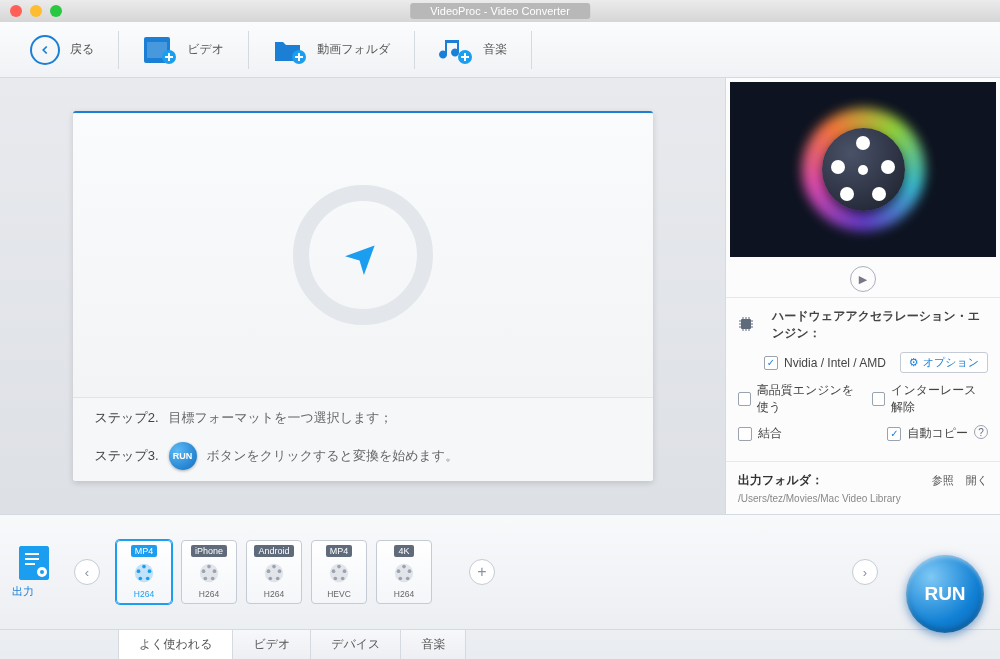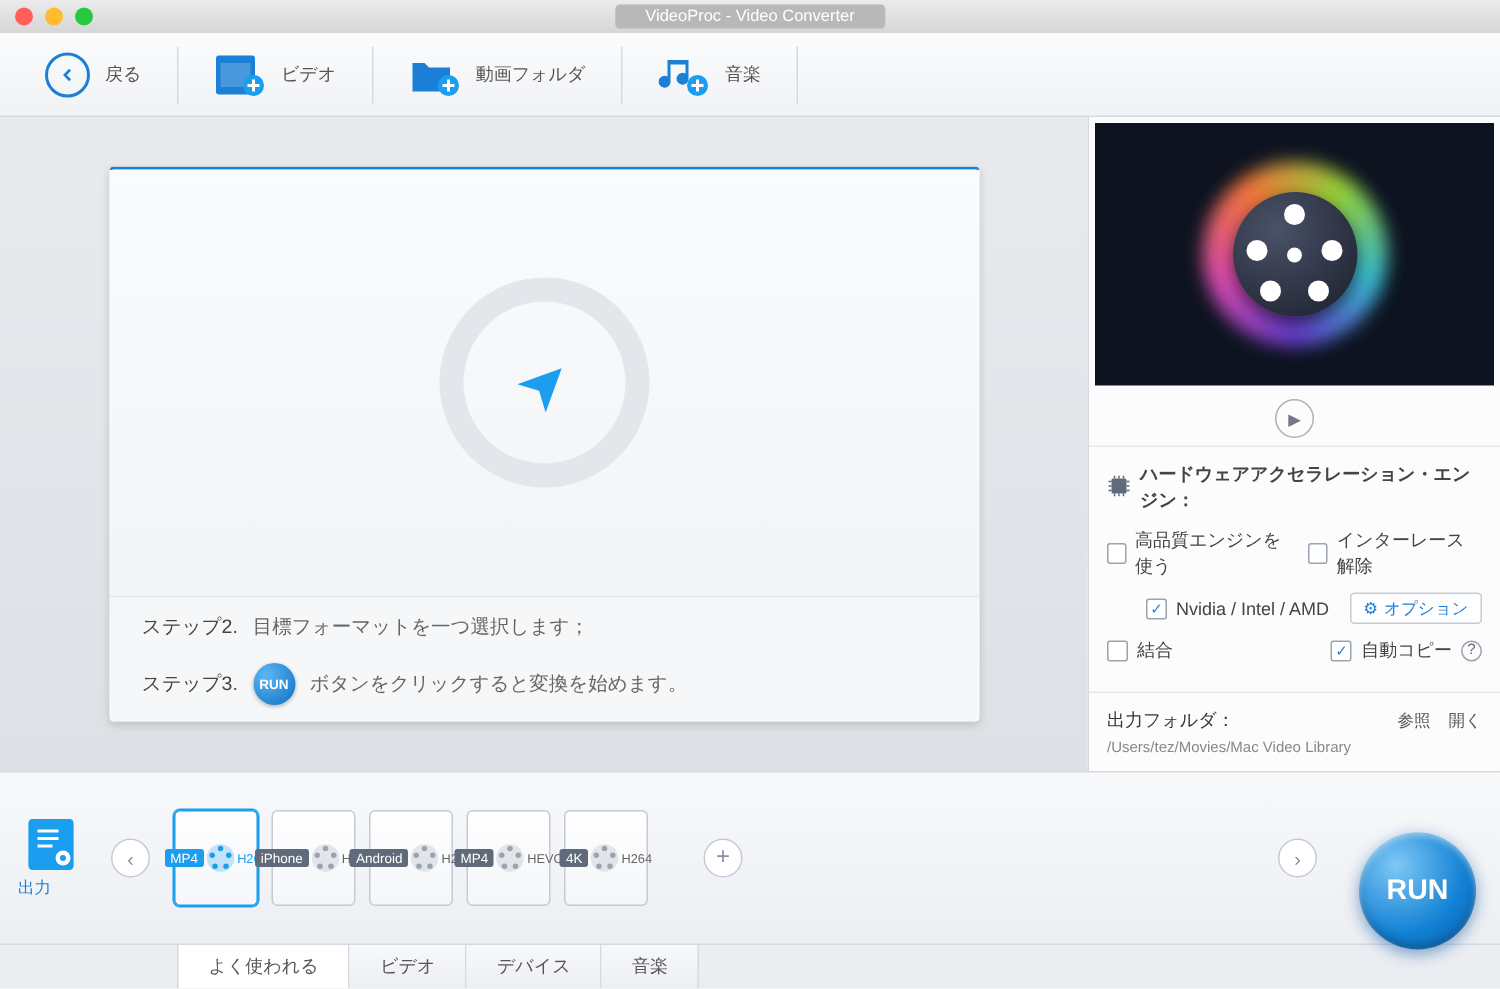--- a/index.html
+++ b/index.html
@@ -27,38 +27,38 @@
 .mini-run{width:28px;height:28px;background:radial-gradient(circle at 30% 30%,#5bb8f5,#0f6ec2);border-radius:50%;color:#fff;font-size:9px;font-weight:bold;display:flex;align-items:center;justify-content:center;box-shadow:0 1px 3px rgba(0,0,0,0.3)}
 .right-pane{width:275px;background:#fcfcfd;border-left:1px solid #d5dae0;display:flex;flex-direction:column}
 .preview{height:192px;background:#0d1320;margin:4px;display:flex;align-items:center;justify-content:center}
 .reel{position:relative;width:95px;height:95px}
 .reel-glow{position:absolute;inset:-14px;background:conic-gradient(from 180deg,#6b3fd8,#e94fb8,#ff7b3a,#9bdc3a,#3ac5dc,#6b3fd8);border-radius:50%;filter:blur(6px);opacity:.95}
 .reel-body{position:absolute;inset:6px;background:radial-gradient(circle at 35% 30%,#4a5268,#1a1e2a);border-radius:50%;box-shadow:0 4px 12px rgba(0,0,0,.6)}
 .reel-hole{position:absolute;width:14px;height:14px;background:#fff;border-radius:50%}
 .play-row{height:40px;display:flex;align-items:center;justify-content:center;border-bottom:1px solid #e5e8ec}
 .play-btn{width:26px;height:26px;border:1.5px solid #aab0ba;border-radius:50%;display:flex;align-items:center;justify-content:center;color:#778;font-size:11px;cursor:pointer}
 .hw-section{padding:10px 12px;font-size:12px;color:#444}
-.hw-title{font-weight:bold;display:flex;align-items:center;gap:6px;margin-bottom:10px;font-size:12px}
+.hw-title{font-weight:bold;display:flex;align-items:center;gap:18px;margin-bottom:10px;font-size:12px}
 .hw-row{display:flex;align-items:center;gap:8px;margin-bottom:9px;justify-content:space-between}
 .cb{display:flex;align-items:center;gap:6px;cursor:pointer}
 .cbox{width:14px;height:14px;border:1px solid #9aa3b0;border-radius:2px;display:flex;align-items:center;justify-content:center;font-size:10px;color:#1b7fd6;background:#fff}
 .cbox.checked::after{content:"✓"}
 .opt-btn{display:flex;align-items:center;gap:4px;border:1px solid #c5cbd4;border-radius:3px;padding:2px 8px;font-size:11px;color:#1b7fd6;cursor:pointer;background:#fff}
 .output-sec{margin-top:auto;padding:10px 12px;font-size:12px;border-top:1px solid #e5e8ec}
 .output-head{display:flex;justify-content:space-between;align-items:center;margin-bottom:4px}
-.output-label{font-weight:normal;color:#333}
+.output-label{font-weight:bold;color:#333}
 .output-btns{display:flex;gap:12px;font-size:11px;color:#555}
 .output-path{color:#888;font-size:10px}
 .footer{height:145px;background:linear-gradient(#f8f9fb,#e9ecf0);border-top:1px solid #d5dae0;display:flex;flex-direction:column;position:relative}
 .presets-row{flex:1;display:flex;align-items:center;padding:0 12px;gap:10px}
 .output-icon{width:44px;text-align:left;color:#1b7fd6;font-size:11px;margin-right:8px}
 .output-icon-gfx{width:30px;height:34px;background:#1b9df0;border-radius:3px;margin:0 auto 4px;position:relative}
 .nav-arr{width:26px;height:26px;border:1px solid #c5cbd4;border-radius:50%;display:flex;align-items:center;justify-content:center;color:#8891a0;font-size:13px;cursor:pointer;background:#fff}
 .presets{display:flex;gap:9px;flex:1;padding:0 6px}
-.preset{width:56px;height:64px;border:1px solid #c5cbd4;border-radius:4px;background:linear-gradient(#fff,#f4f6f9);display:flex;flex-direction:row;align-items:center;justify-content:center;cursor:pointer;position:relative;font-size:9px;color:#666}
+.preset{width:56px;height:64px;border:1px solid #c5cbd4;border-radius:4px;background:linear-gradient(#fff,#f4f6f9);display:flex;flex-direction:column;align-items:center;justify-content:center;cursor:pointer;position:relative;font-size:9px;color:#666}
 .preset.sel{border-color:#1b9df0;box-shadow:0 0 0 1px #1b9df0}
 .preset-top{background:#5f6b7a;color:#fff;font-size:9px;padding:1px 4px;border-radius:2px}
 .preset.sel .preset-top{background:#1b9df0}
 .preset-ico{width:26px;height:26px;margin:3px 0;display:flex;align-items:center;justify-content:center;color:#9aa3b0;font-size:18px}
 .preset.sel .preset-ico{color:#1b9df0}
 .preset-bot{font-size:8.5px}
 .preset.sel .preset-bot{color:#1b9df0}
 .add-preset{width:26px;height:26px;border:1px solid #c5cbd4;border-radius:50%;display:flex;align-items:center;justify-content:center;color:#8891a0;font-size:16px;cursor:pointer;align-self:center;background:#fff}
 .run-btn{position:absolute;right:16px;bottom:26px;width:78px;height:78px;border-radius:50%;background:radial-gradient(circle at 32% 28%,#7ec8f5,#1180d4 60%,#0a5fa8);color:#fff;font-size:19px;font-weight:bold;display:flex;align-items:center;justify-content:center;cursor:pointer;box-shadow:0 3px 10px rgba(0,80,160,0.5),inset 0 2px 4px rgba(255,255,255,0.5),inset 0 -3px 6px rgba(0,0,0,.25)}
 .tabs{height:30px;display:flex;border-top:1px solid #d5dae0;padding-left:118px}
@@ -166,45 +166,45 @@
     </div>
     <div class="hw-section">
       <div class="hw-title">
         <span><svg width="16" height="14" viewBox="0 0 16 14">
               <rect x="3" y="2" width="10" height="10" rx="1" fill="#5f6b7a"></rect>
               <path d="M1 4h2M1 7h2M1 10h2M13 4h2M13 7h2M13 10h2M5 0v2M8 0v2M11 0v2M5 12v2M8 12v2M11 12v2" stroke="#5f6b7a"></path>
             </svg></span>
         <span>ハードウェアアクセラレーション・エンジン：</span>
       </div>
       <div class="hw-row">
+        <label class="cb" style="margin-left:26px">
+            <span class="cbox checked"></span>
+            <span>Nvidia /  Intel / AMD</span>
+          </label>
+        <div class="opt-btn">
+            <span>⚙</span>
+            <span>オプション</span>
+          </div>
+      </div>
+      <div class="hw-row">
         <label class="cb">
             <span class="cbox"></span>
             <span>高品質エンジンを使う</span>
           </label>
         <label class="cb">
             <span class="cbox"></span>
             <span>インターレース解除</span>
           </label>
       </div>
       <div class="hw-row">
-        <label class="cb" style="margin-left:26px">
-            <span class="cbox checked"></span>
-            <span>Nvidia /  Intel / AMD</span>
-          </label>
-        <div class="opt-btn">
-            <span>⚙</span>
-            <span>オプション</span>
-          </div>
-      </div>
-      <div class="hw-row">
         <label class="cb">
             <span class="cbox"></span>
             <span>結合</span>
           </label>
-        <div style="display:flex;align-items:center;gap:6px">
+        <div style="display:flex;gap:6px">
           <label class="cb">
               <span class="cbox checked"></span>
               <span>自動コピー</span>
             </label>
           <span class="q-mark">?</span>
         </div>
       </div>
     </div>
     <div class="output-sec">
       <div class="output-head">

